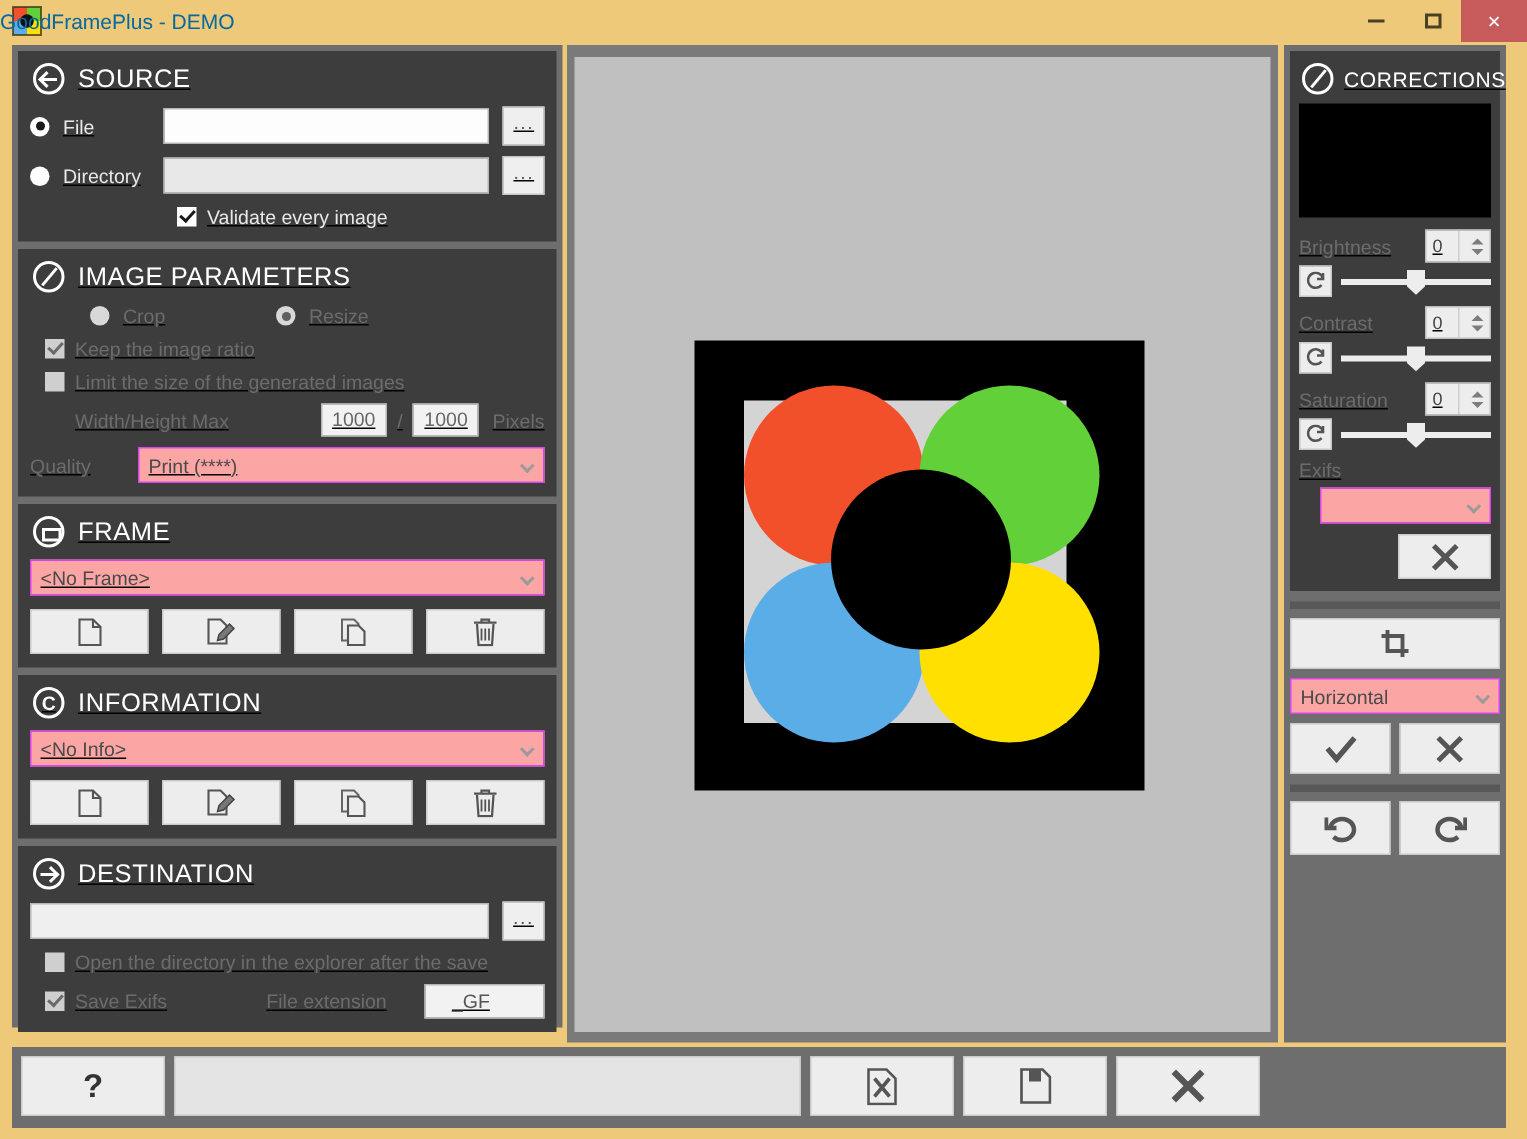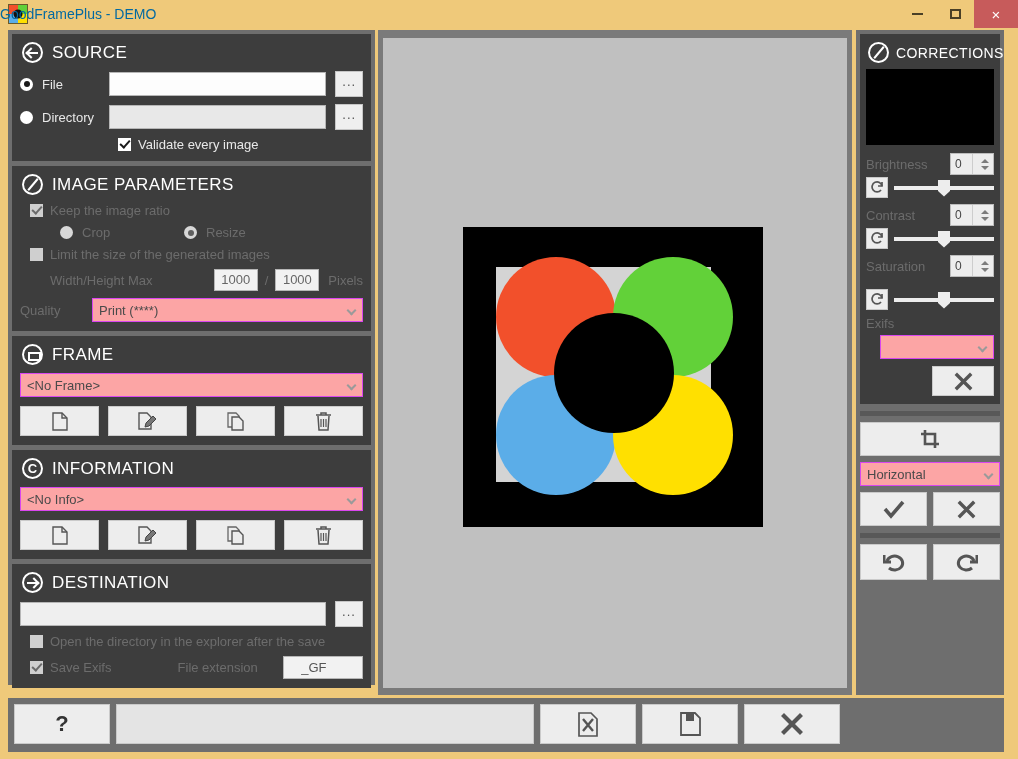--- a/index.html
+++ b/index.html
@@ -60,21 +60,21 @@
   .right-panel {
     position: absolute; left: 856px; top: 30px; width: 148px; height: 665px;
     background: #6e6e6e; padding: 4px;
   }
   .bottom-bar {
     position: absolute; left: 8px; top: 698px; width: 996px; height: 54px;
     background: #6e6e6e; padding: 6px;
   }
 
   
-  .group { background: #3d3d3d; margin-bottom: 5px; padding: 6px 8px 9px 8px; }
+  .group { background: #3d3d3d; margin-bottom: 5px; padding: 6px 8px 9px 8px; text-decoration: underline; }
   .group-head { display: flex; align-items: center; gap: 9px; margin: 2px 0 8px 2px; }
   .group-title { font-size: 17px; color: #ffffff; letter-spacing: .4px; }
   .gicon {
     width: 21px; height: 21px; border: 2px solid #fff; border-radius: 50%;
     position: relative; flex: 0 0 auto;
   }
   
   .gicon.arrow-left::before {
     content:''; position:absolute; left:3px; top:7.5px; width:11px; height:2px; background:#fff;
   }
@@ -265,29 +265,29 @@
       <span class="check on"></span>
       <span class="lbl">Validate every image</span>
     </div>
   </div>
 
   <div class="group">
     <div class="group-head">
       <span class="gicon slash"></span>
       <span class="group-title">IMAGE PARAMETERS</span>
     </div>
-    <div class="row" style="margin-left:10px">
-      <span class="check dim on"></span>
-      <span class="lbl dim">Keep the image ratio</span>
-    </div>
     <div class="row" style="margin-left:40px">
       <span class="radio dim"></span>
       <span class="lbl dim" style="width:102px">Crop</span>
       <span class="radio dim on"></span>
       <span class="lbl dim">Resize</span>
+    </div>
+    <div class="row" style="margin-left:10px">
+      <span class="check dim on"></span>
+      <span class="lbl dim">Keep the image ratio</span>
     </div>
     <div class="row" style="margin-left:10px">
       <span class="check dim"></span>
       <span class="lbl dim">Limit the size of the generated images</span>
     </div>
     <div class="row" style="margin-left:30px">
       <span class="lbl dim" style="width:172px">Width/Height Max</span>
       <span class="textbox" style="width:46px;height:22px;line-height:20px;color:#666;background:#f2f2f2;text-align:center;padding:0">1000</span>
       <span class="lbl dim" style="margin:0 7px">/</span>
       <span class="textbox" style="width:46px;height:22px;line-height:20px;color:#666;background:#f2f2f2;text-align:center;padding:0">1000</span>
@@ -456,21 +456,21 @@
             <path d="M11 5A5 5 0 1 0 10 9" fill="none" stroke="#555" stroke-width="1.7"></path>
             <path d="M11 1v4H7" fill="none" stroke="#555" stroke-width="1.7"></path>
           </svg>
       </span>
       <span class="slider">
           <span class="track"></span>
           <span class="thumb"></span>
         </span>
     </div>
 
-    <div class="row" style="margin-bottom:12px;justify-content:space-between">
+    <div class="row" style="margin-bottom:2px;justify-content:space-between">
       <span class="lbl dim" style="font-size:13px">Saturation</span>
       <span class="numbox">
         <span>0</span>
         <span class="spin">
             <i class="up"></i>
             <i class="dn"></i>
           </span>
       </span>
     </div>
     <div class="slider-row">

